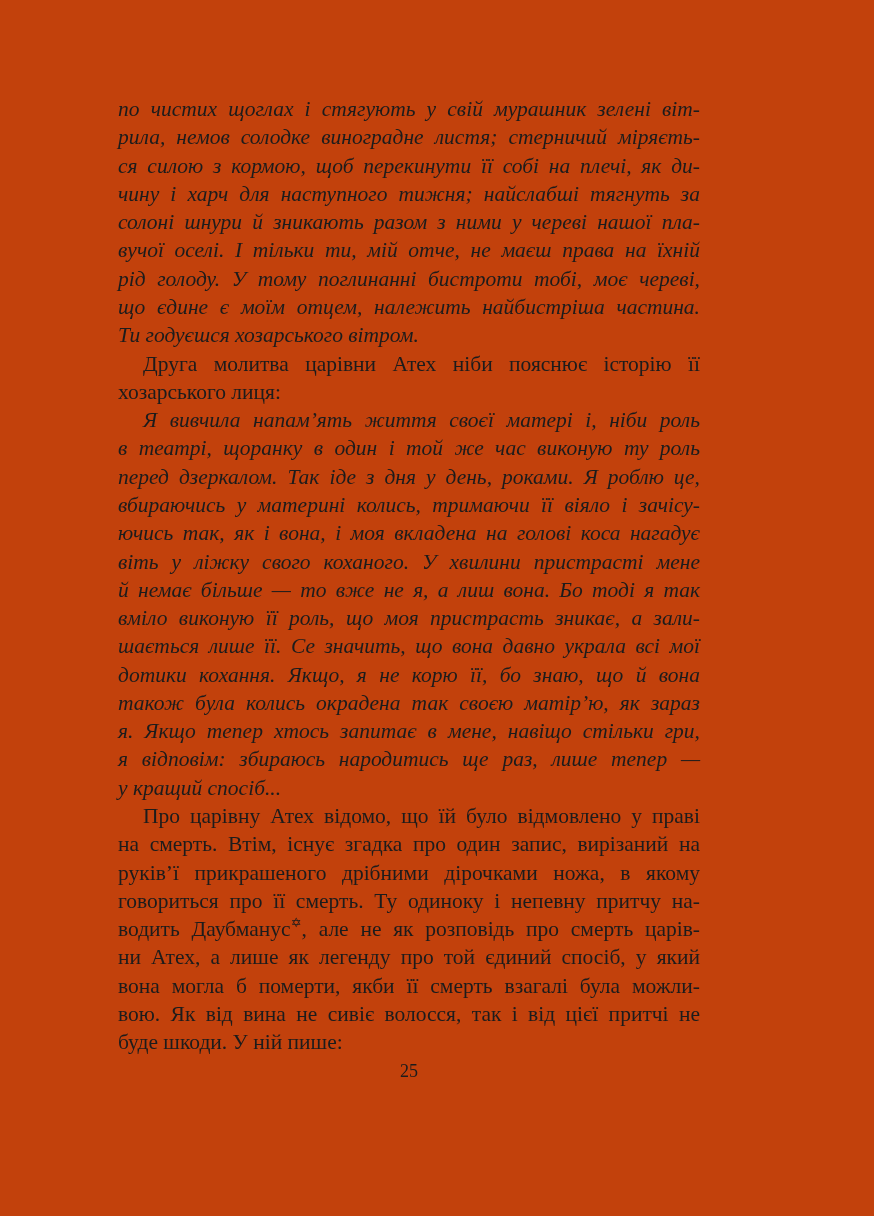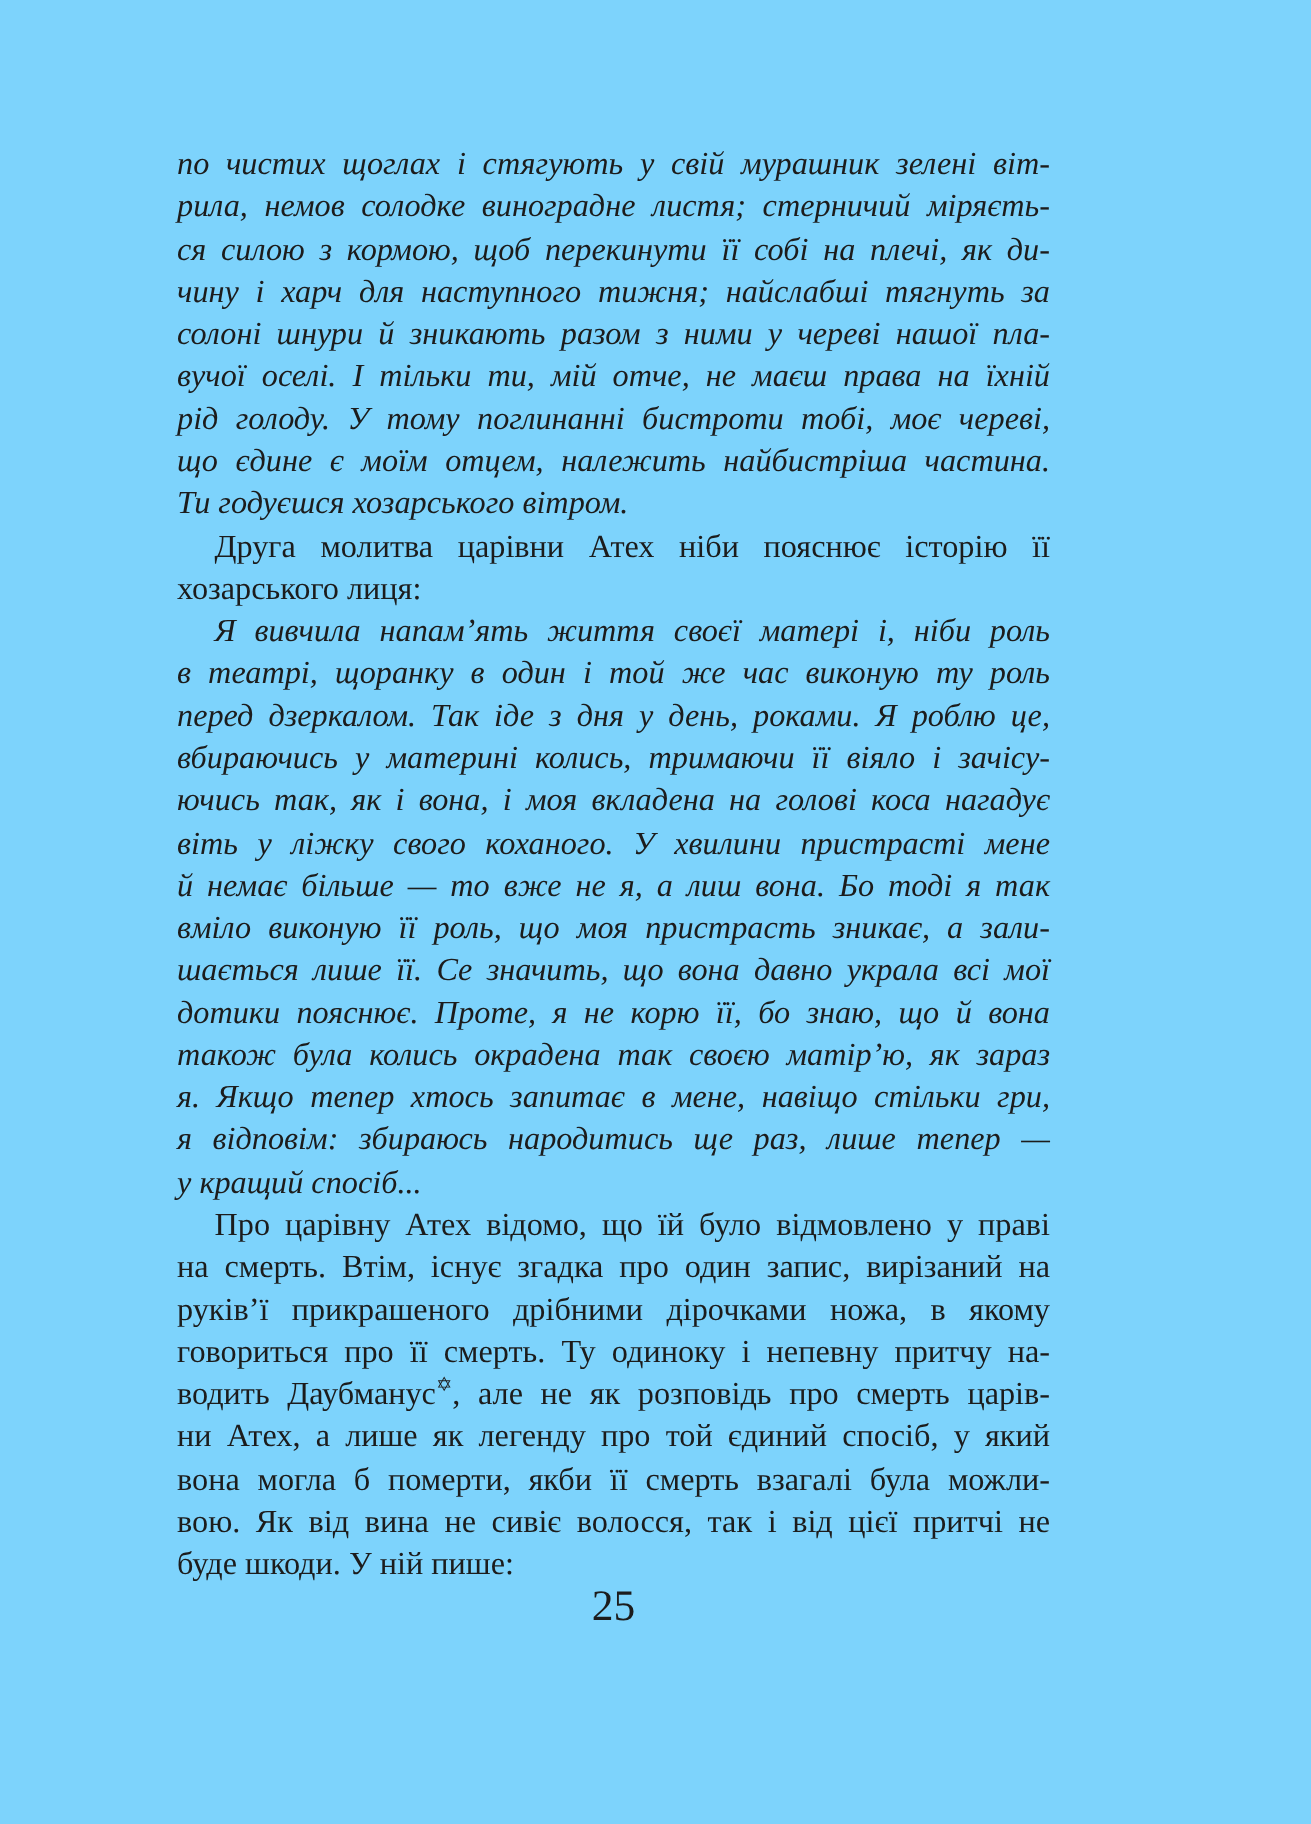--- a/index.html
+++ b/index.html
@@ -4,21 +4,21 @@
 <style>
   html, body {
     margin: 0;
     padding: 0;
     background: #ffffff;
   }
   .page {
     position: relative;
     width: 874px;
     height: 1216px;
-    background: #7dd3fc;
+    background: #c2410c;
     overflow: hidden;
     font-family: "Liberation Serif", "DejaVu Serif", serif;
     color: #1c1c1c;
   }
   .text-block {
     position: absolute;
     left: 118px;
     top: 95px;
     width: 582px;
   }
@@ -48,21 +48,21 @@
     font-family: "DejaVu Sans", sans-serif;
     font-style: normal;
     font-size: 13px;
     line-height: 0;
     vertical-align: super;
     position: relative;
     top: -1px;
   }
   .page-number {
     margin-top: 0px;
-    font-size: 29px;
+    font-size: 18px;
     line-height: 28.29px;
     text-align: center;
     font-style: normal;
   }
 </style>
 </head>
 <body>
 
 <div class="page">
   <div class="text-block">
@@ -85,21 +85,21 @@
       <div class="paragraph italic">
         <div class="line indent">Я вивчила напам’ять життя своєї матері і, ніби роль</div>
         <div class="line">в театрі, щоранку в один і той же час виконую ту роль</div>
         <div class="line">перед дзеркалом. Так іде з дня у день, роками. Я роблю це,</div>
         <div class="line">вбираючись у материні колись, тримаючи її віяло і зачісу-</div>
         <div class="line">ючись так, як і вона, і моя вкладена на голові коса нагадує</div>
         <div class="line">віть у ліжку свого коханого. У хвилини пристрасті мене</div>
         <div class="line">й немає більше — то вже не я, а лиш вона. Бо тоді я так</div>
         <div class="line">вміло виконую її роль, що моя пристрасть зникає, а зали-</div>
         <div class="line">шається лише її. Се значить, що вона давно украла всі мої</div>
-        <div class="line">дотики пояснює. Проте, я  не корю її, бо знаю, що й вона</div>
+        <div class="line">дотики кохання. Якщо, я  не корю її, бо знаю, що й вона</div>
         <div class="line">також була колись окрадена так своєю матір’ю, як зараз</div>
         <div class="line">я. Якщо тепер хтось запитає в мене, навіщо стільки гри,</div>
         <div class="line">я відповім: збираюсь народитись ще раз, лише тепер —</div>
         <div class="line last">у кращий спосіб...</div>
       </div>
       <div class="paragraph regular">
         <div class="line indent">Про царівну Атех відомо, що їй було відмовлено у праві</div>
         <div class="line">на смерть. Втім, існує згадка про один запис, вирізаний на</div>
         <div class="line">руків’ї прикрашеного дрібними дірочками ножа, в якому</div>
         <div class="line">говориться про її смерть. Ту одиноку і непевну притчу на-</div>

